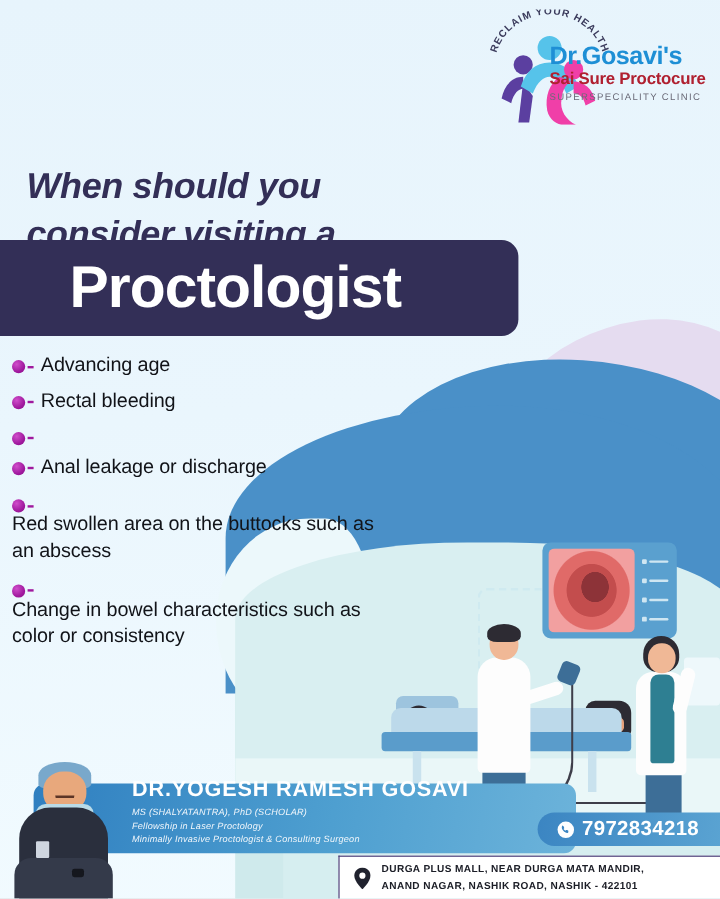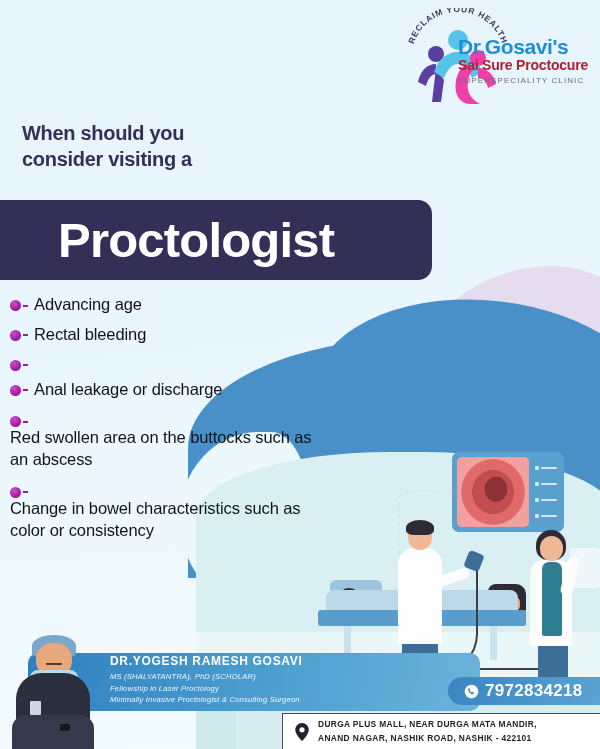--- a/index.html
+++ b/index.html
@@ -107,27 +107,28 @@
     letter-spacing: -0.2px; line-height: 1.25; white-space: nowrap;
   }
   .logo-l3 {
     font-size: 8px; color: #6b6b78; letter-spacing: 1.1px;
     line-height: 1.5; white-space: nowrap;
   }
 
   
   .headline {
     position: absolute;
-    left: 22px; top: 120px;
+    left: 22px; top: 136px;
     width: 420px;
     color: #332f57;
-    font-size: 20px;
+    font-size: 30px;
     font-weight: bold;
     line-height: 1.32;
     letter-spacing: -0.3px;
+    font-style: italic;
   }
   .title-box {
     position: absolute;
     left: 0; top: 200px;
     width: 432px; height: 80px;
     background: #332f57;
     border-radius: 0 14px 14px 0;
     display: flex;
     align-items: center;
     padding-left: 22px;
@@ -427,21 +428,21 @@
     background: #5c3526; border-radius: 0 0 8px 8px;
   }
 
   .doc-info {
     position: absolute;
     left: 110px; bottom: 44px;
     width: 350px;
     color: #ffffff;
   }
   .doc-name {
-    font-size: 12px;
+    font-size: 18px;
     font-weight: bold;
     letter-spacing: 0.7px;
     margin-bottom: 3px;
   }
   .doc-cred {
     font-size: 7.6px;
     font-style: italic;
     line-height: 1.48;
     letter-spacing: 0.2px;
     color: #f0f6fb;

